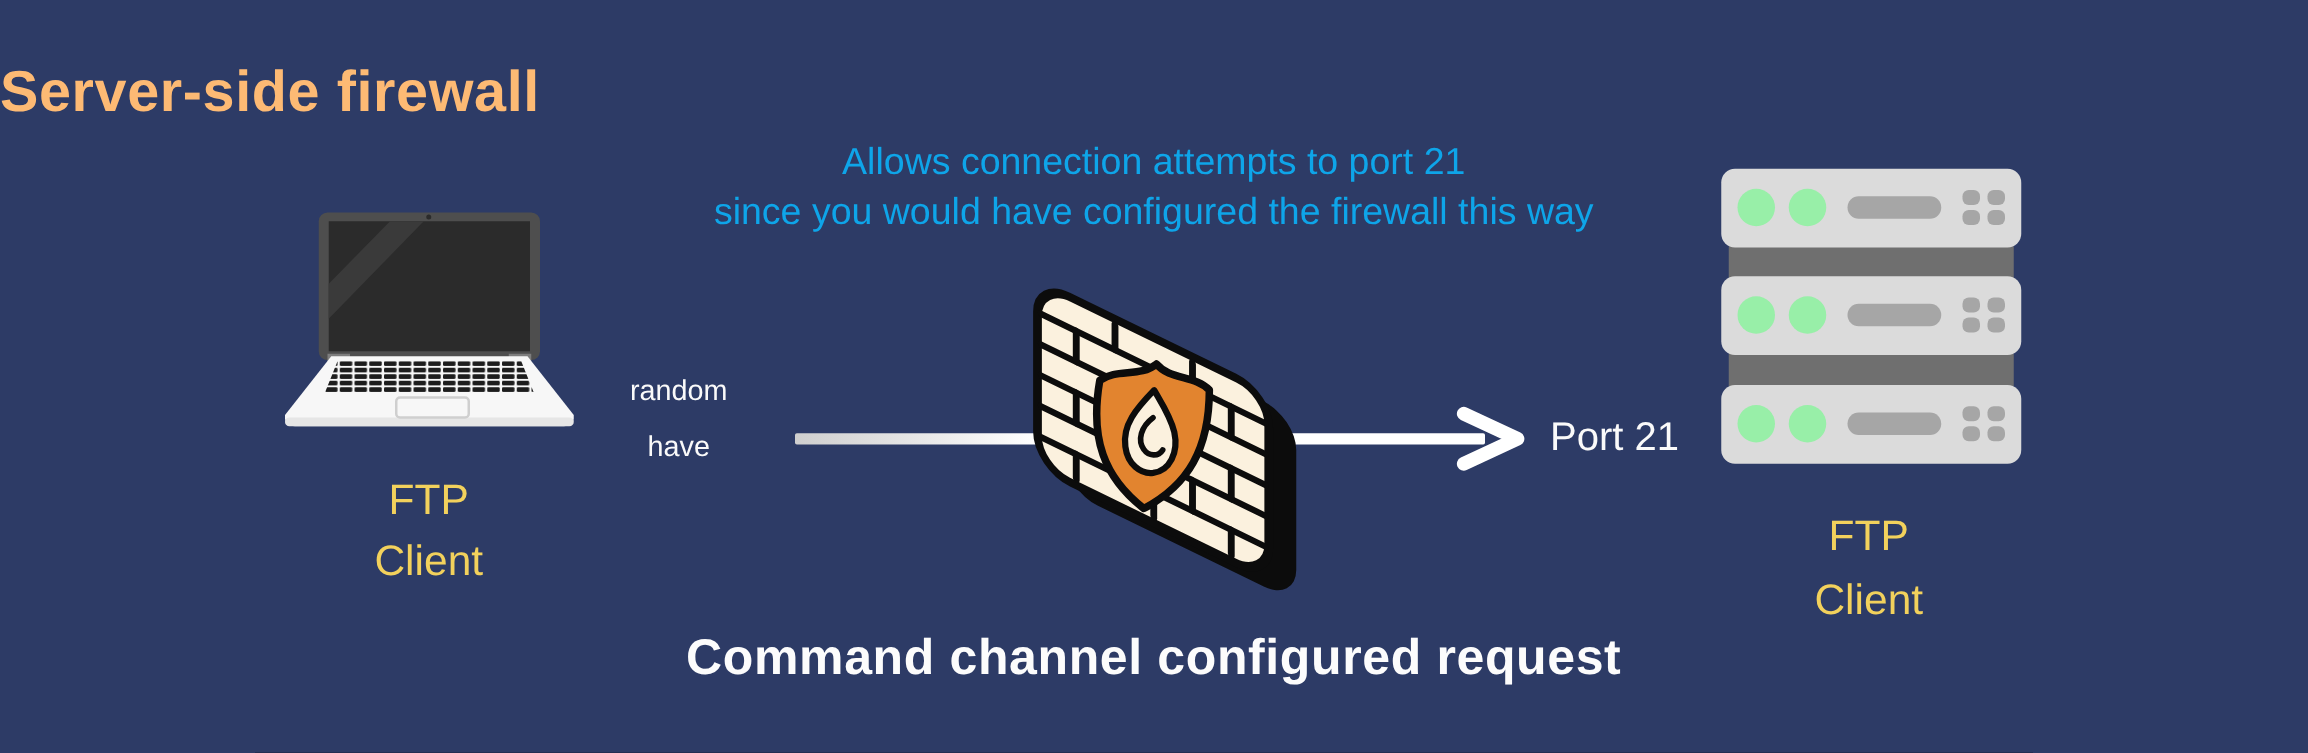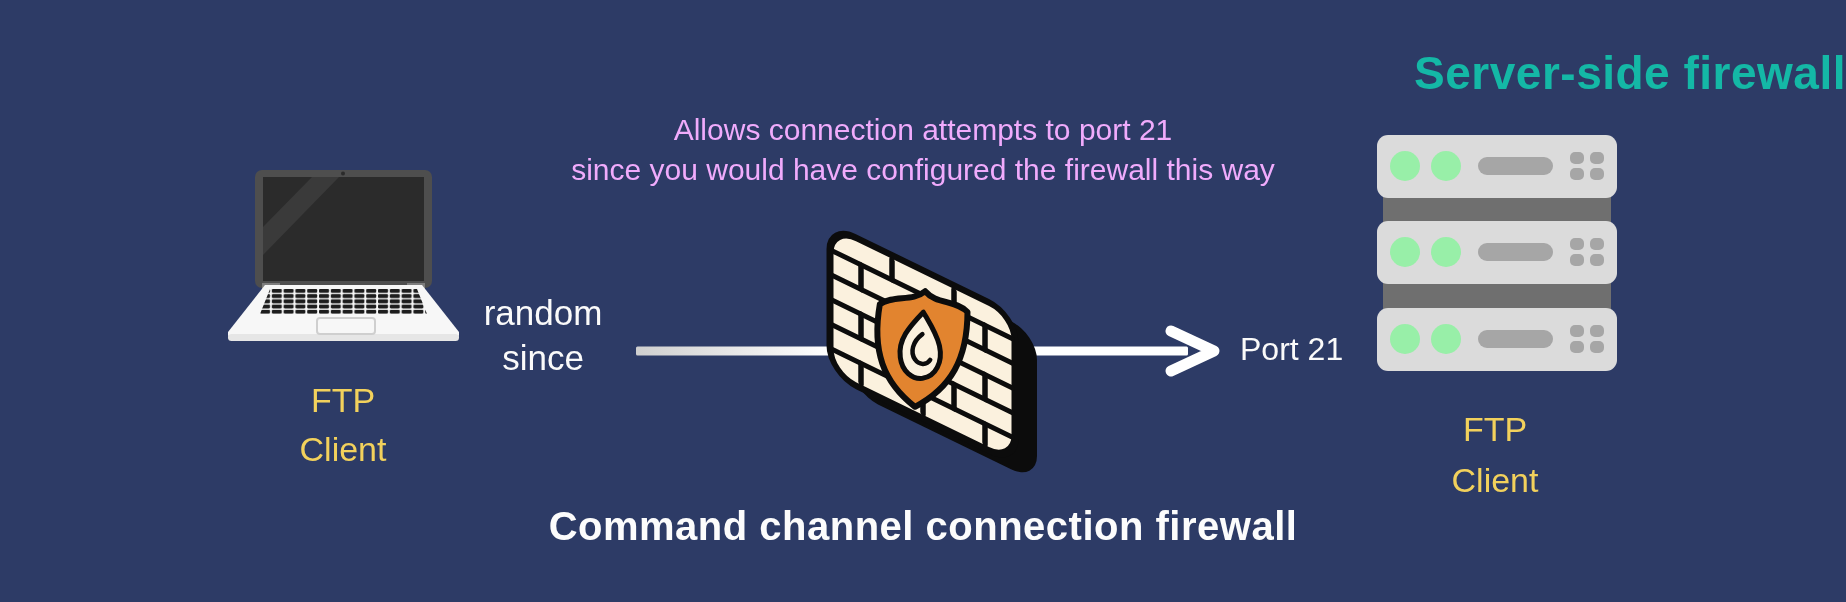--- a/index.html
+++ b/index.html
@@ -3,32 +3,32 @@
 <meta charset="utf-8">
 <style>
   html,body{margin:0;padding:0;background:#1c2644;}
   .canvas{
     position:relative;width:1846px;height:602px;overflow:hidden;
     background:#2D3B66;
     font-family:"Liberation Sans", sans-serif;
   }
   .abs{position:absolute;}
   .title{
-    left:0;right:0;top:46px;text-align:right;
-    font-size:46px;font-weight:700;color:#14b8a6;letter-spacing:.5px;
+    left:0;right:0;top:46px;text-align:left;
+    font-size:46px;font-weight:700;color:#fdba74;letter-spacing:.5px;
   }
   .subtitle{
     left:0;right:0;top:110px;text-align:center;
-    font-size:30px;line-height:40px;color:#f0abfc;font-weight:400;
+    font-size:30px;line-height:40px;color:#0ea5e9;font-weight:400;
   }
   .side-label{
     text-align:center;color:#F2D15C;font-size:34px;line-height:49px;font-weight:400;
   }
   .port-label{
-    text-align:center;color:#FAFAFA;font-size:35px;line-height:45px;font-weight:400;
+    text-align:center;color:#FAFAFA;font-size:23px;line-height:45px;font-weight:400;
   }
   .port21{
     left:1240px;top:331px;color:#FAFAFA;font-size:32px;font-weight:400;z-index:3;
   }
   .caption{
     left:0;right:0;top:504px;text-align:center;
     font-size:40px;font-weight:700;color:#FCFCFC;letter-spacing:.5px;
   }
   .laptop{left:213px;top:163px;width:255px;height:180px;z-index:1;}
   .arrow{left:630px;top:326px;width:600px;height:50px;z-index:1;overflow:visible;}
@@ -75,21 +75,21 @@
     <rect x="104" y="155" width="58" height="16" rx="3" fill="#F7F7F7" stroke="#CFCFCF" stroke-width="2"></rect>
   </svg>
 
   <div class="abs side-label" style="left:228px;top:376px;width:230px;">
     <div>FTP</div>
     <div>Client</div>
   </div>
 
   <div class="abs port-label" style="left:431px;top:290px;width:224px;">
     <div>random</div>
-    <div>since</div>
+    <div>have</div>
   </div>
 
   <svg class="abs arrow" viewBox="0 0 600 50">
     <defs>
       <linearGradient id="ag" x1="0" y1="0" x2="1" y2="0">
         <stop offset="0" stop-color="#CFCFCF"></stop>
         <stop offset="0.35" stop-color="#FFFFFF"></stop>
       </linearGradient>
     </defs>
     <rect x="6" y="20.5" width="552" height="9" rx="1.5" fill="url(#ag)"></rect>
@@ -169,15 +169,15 @@
           <div class="dot d4"></div>
       </div>
     </div>
   </div>
 
   <div class="abs side-label" style="left:1380px;top:404px;width:230px;line-height:51px;">
     <div>FTP</div>
     <div>Client</div>
   </div>
 
-  <div class="abs caption">Command channel connection firewall</div>
+  <div class="abs caption">Command channel configured request</div>
 
 </div>
 
 </body></html>

